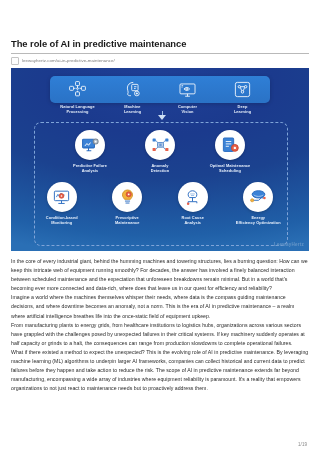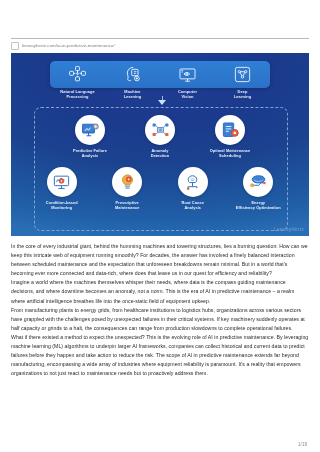--- a/index.html
+++ b/index.html
@@ -208,20 +208,21 @@
     color: #8a8a8a;
   }
 </style>
 </head>
 <body>
 
 <div class="page">
 
   <div class="top-gap"></div>
 
+  <h1 class="doc-title">The role of AI in predictive maintenance</h1>
   <div class="title-rule"></div>
 
   <div class="url-row">
     <span class="favicon"></span>
     <span class="url-text">leewayhertz.com/ai-in-predictive-maintenance/</span>
   </div>
 
   <div class="figure">
     <div class="fig-inner">
 

